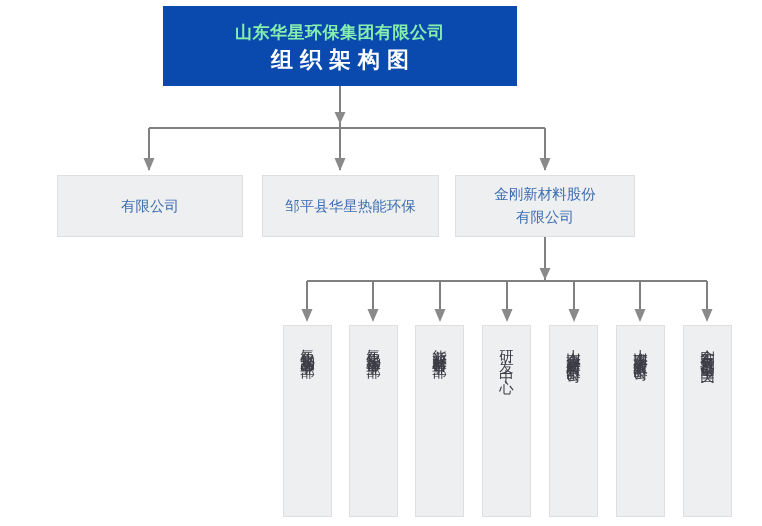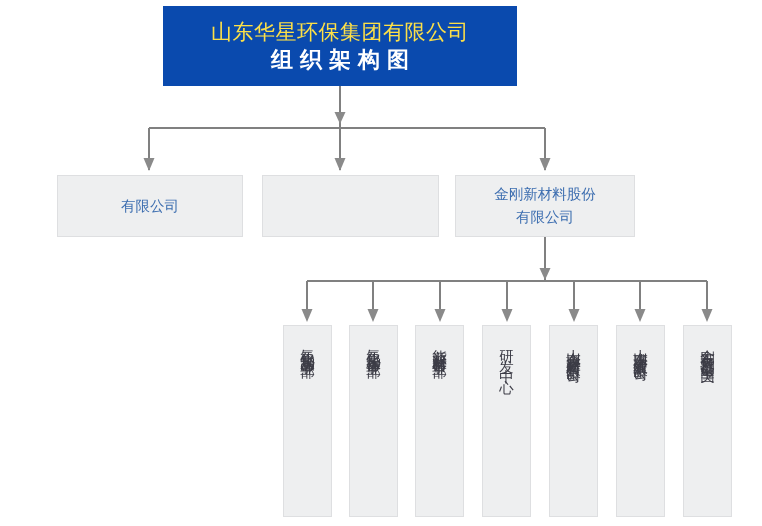--- a/index.html
+++ b/index.html
@@ -41,23 +41,23 @@
     width: 354px;
     height: 80px;
     background: #0a4aae;
     display: flex;
     flex-direction: column;
     align-items: center;
     justify-content: center;
     box-sizing: border-box;
   }
   .root-line1 {
-    color: #fde047;
-    font-size: 21px;
-    font-weight: normal;
+    color: #86efac;
+    font-size: 17px;
+    font-weight: bold;
     line-height: 28px;
     letter-spacing: 0.5px;
     white-space: nowrap;
   }
   .root-line2 {
     color: #ffffff;
     font-size: 22px;
     font-weight: bold;
     line-height: 28px;
     letter-spacing: 7px;
@@ -173,20 +173,21 @@
 
   <div class="root-box">
     <span class="root-line1">山东华星环保集团有限公司</span>
     <span class="root-line2">组织架构图</span>
   </div>
 
   <div class="l2-box l2-0">
     <span class="ln">有限公司</span>
   </div>
   <div class="l2-box l2-1">
+    <span class="ln">邹平县华星热能环保</span>
   </div>
   <div class="l2-box l2-2">
     <span class="ln">金刚新材料股份</span>
     <span class="ln">有限公司</span>
   </div>
 
   <div class="l3-box l3-0">
     <span class="l3-text">氧化铝制品事业部</span>
   </div>
   <div class="l3-box l3-1">

